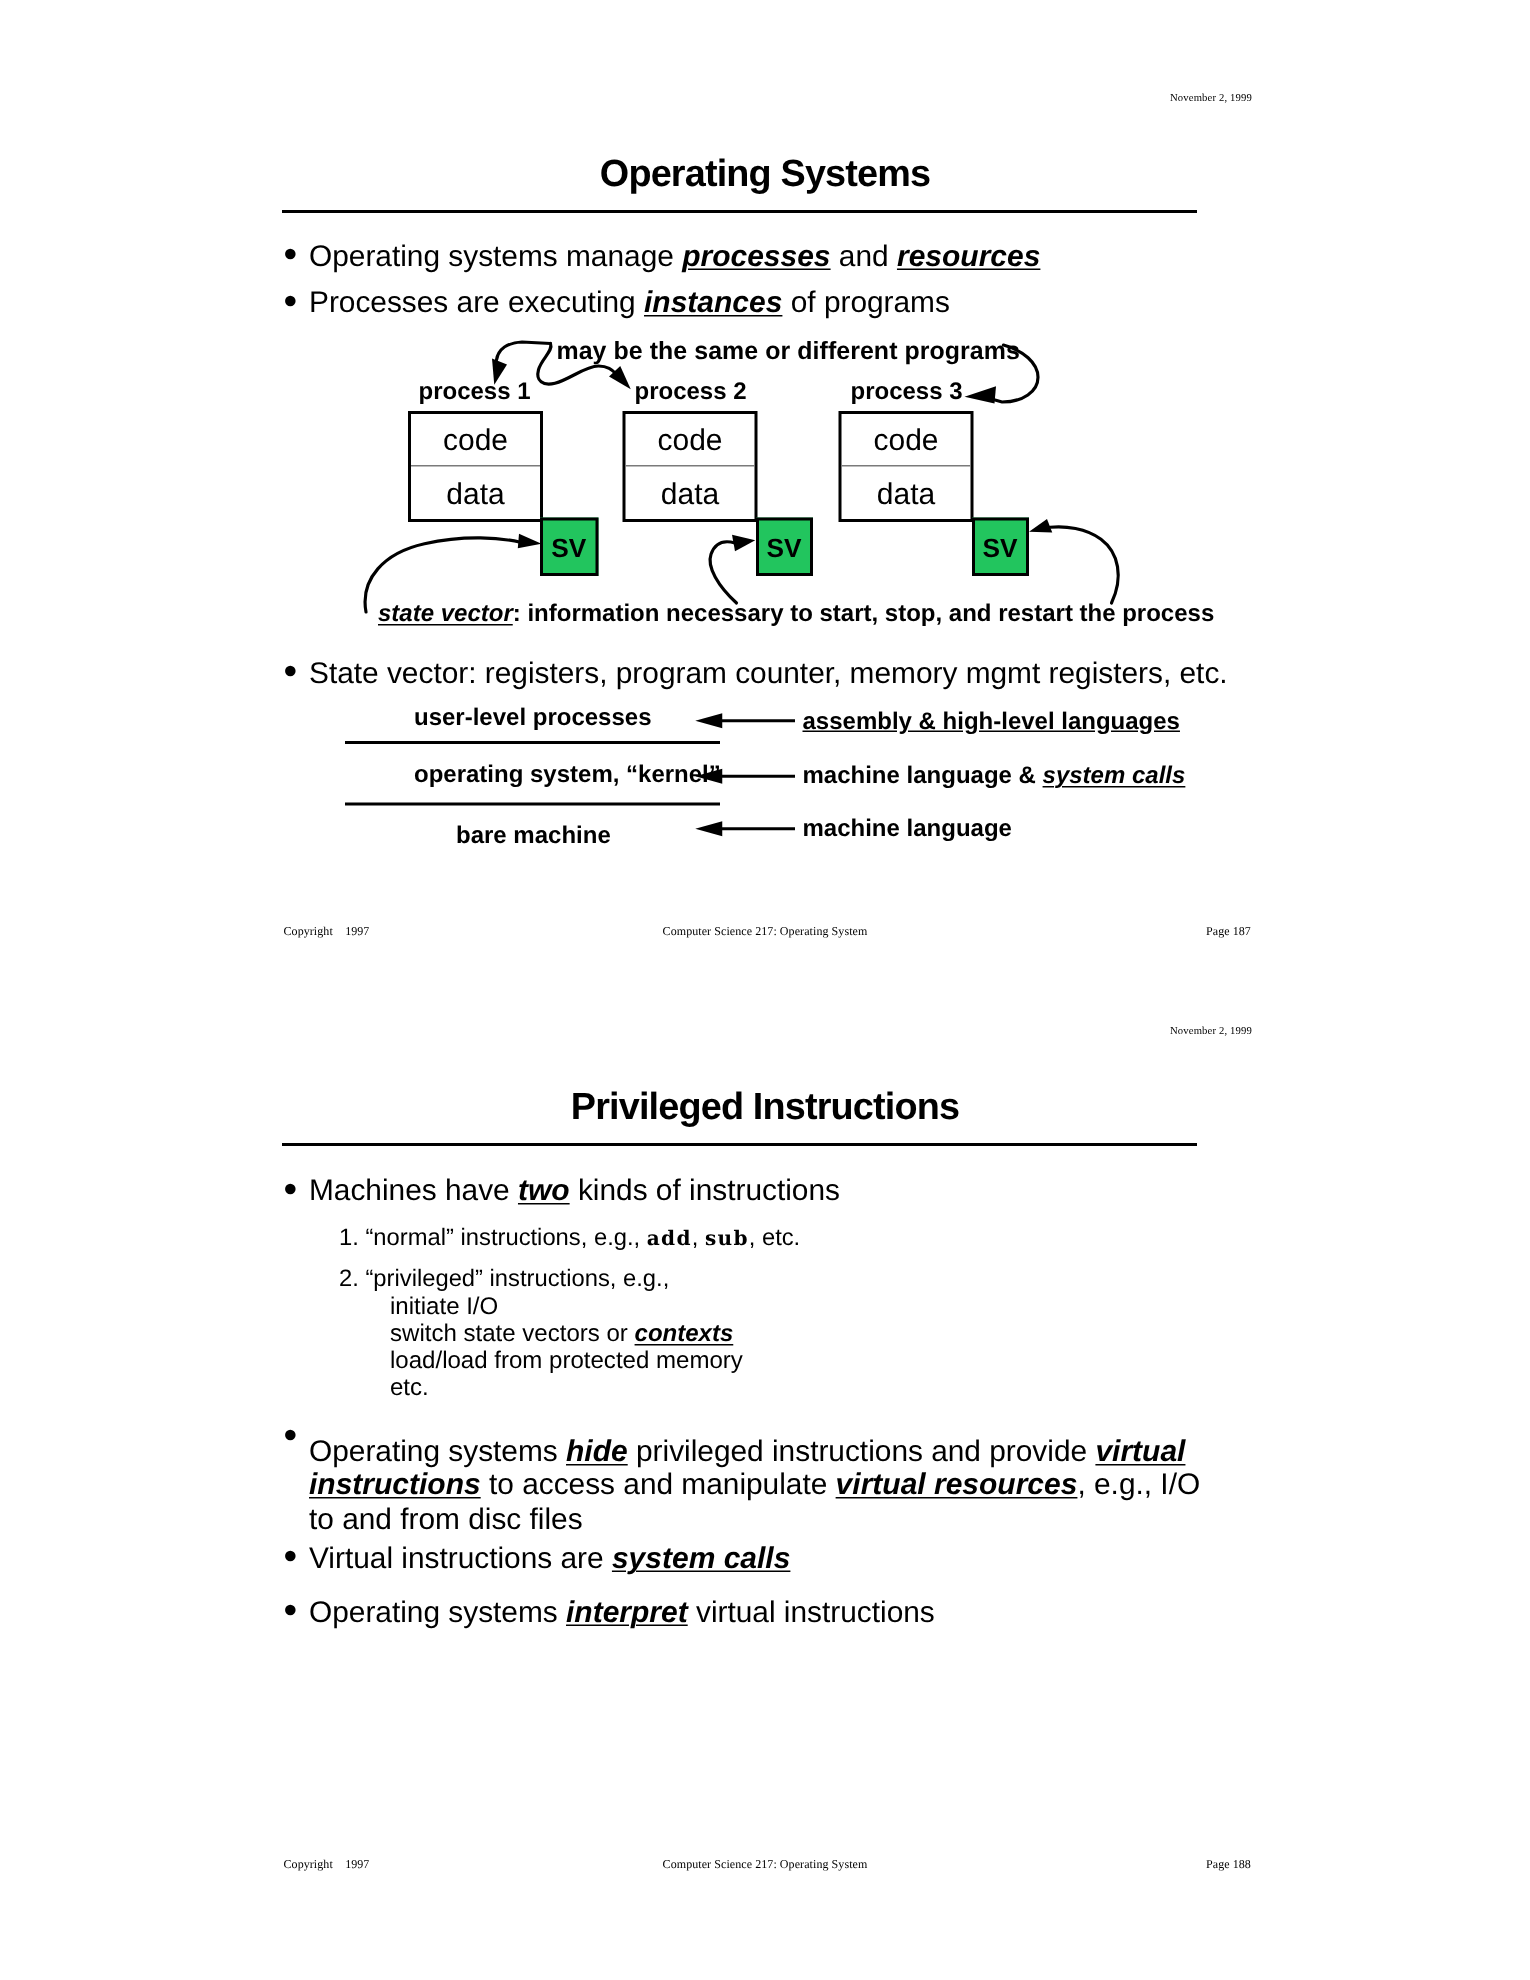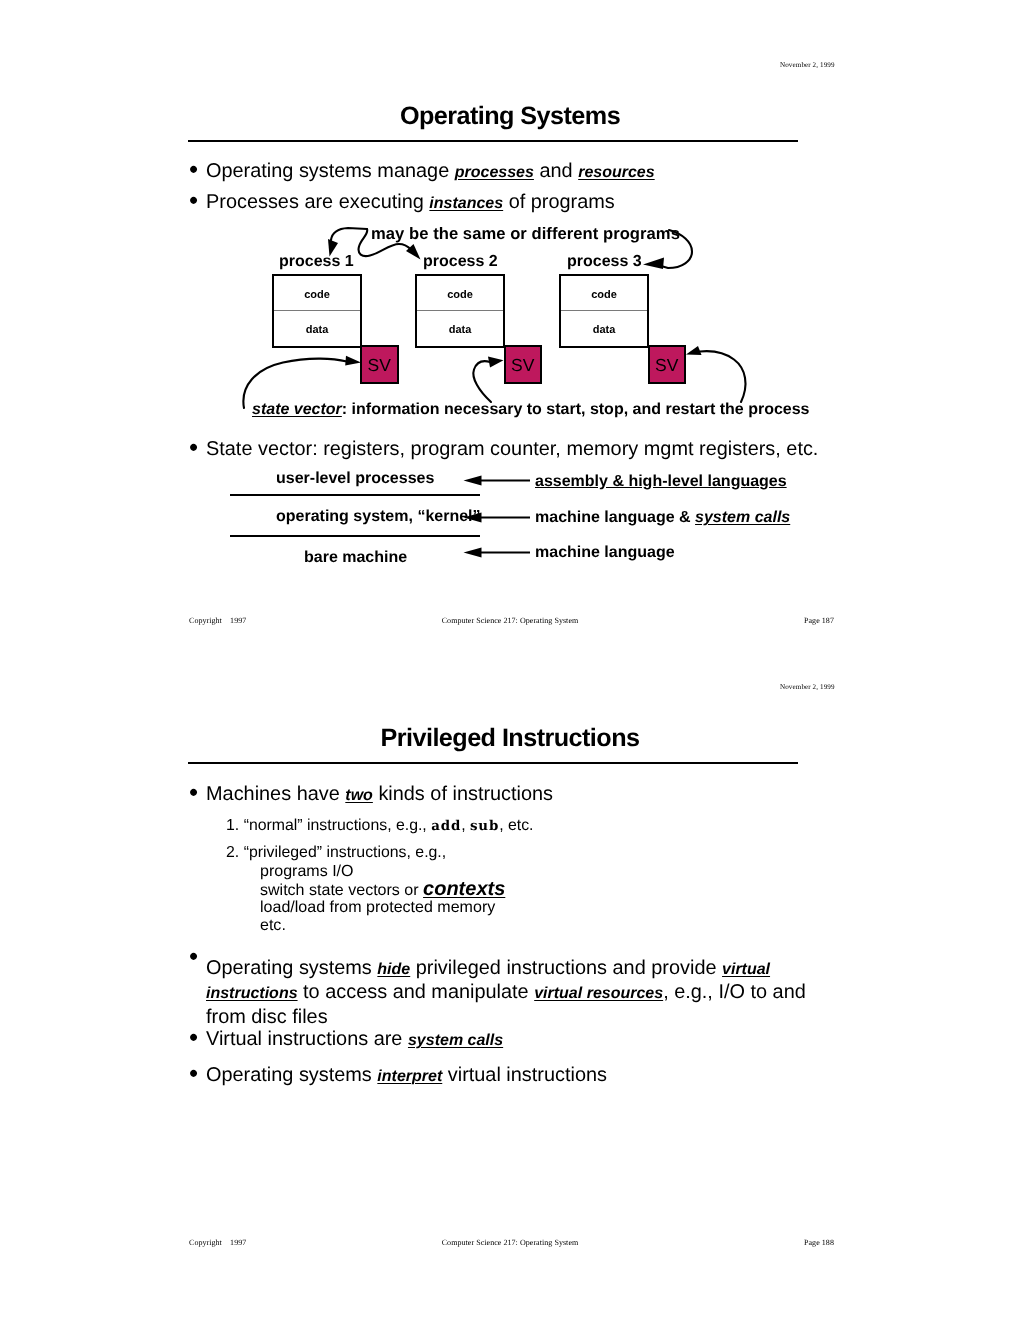--- a/index.html
+++ b/index.html
@@ -9,30 +9,30 @@
   .slide{position:absolute;left:0;width:1020px;}
 
   .date{position:absolute;font-family:"Liberation Serif",serif;font-size:7.1px;letter-spacing:.1px;}
   .title{position:absolute;text-align:center;font-weight:bold;font-size:25.2px;letter-spacing:-0.55px;}
   .rule{position:absolute;background:#000;height:2px;}
 
   .b1{position:absolute;font-size:19.9px;line-height:24px;}
   .b1 .dot{position:absolute;left:-1px;top:-2px;font-size:26px;line-height:24px;}
   .b1 .txt{display:block;}
 
-  .em{font-weight:bold;font-style:italic;text-decoration:underline;text-underline-offset:1.5px;text-decoration-thickness:1.2px;font-size:16px;}
+  .em{font-weight:bold;font-style:italic;text-decoration:underline;text-underline-offset:1.5px;text-decoration-thickness:1.2px;font-size:20px;}
   .mono{font-family:"DejaVu Serif",serif;font-size:13.4px;font-weight:bold;letter-spacing:0.85px;}
 
   .dlabel{position:absolute;font-weight:bold;font-size:16px;white-space:nowrap;}
   .pbox{position:absolute;border:2px solid #000;box-sizing:border-box;background:#fff;}
   .pbox .seg{height:50%;display:flex;align-items:center;justify-content:center;
-       font-weight:bold;font-size:11px;box-sizing:border-box;padding-top:4px;}
+       font-weight:normal;font-size:20px;box-sizing:border-box;padding-top:4px;}
   .pbox .seg.top{border-bottom:1.6px solid #7a7a7a;}
-  .sv{position:absolute;border:2.4px solid #000;box-sizing:border-box;background:#be185d;
-      display:flex;align-items:center;justify-content:center;font-weight:normal;font-size:17.5px;padding-top:2px;}
+  .sv{position:absolute;border:2.4px solid #000;box-sizing:border-box;background:#22c55e;
+      display:flex;align-items:center;justify-content:center;font-weight:bold;font-size:17.5px;padding-top:2px;}
 
   .lyr{position:absolute;font-weight:bold;font-size:16px;white-space:nowrap;}
   .lyrrule{position:absolute;background:#000;height:2px;}
 
   .num{position:absolute;font-size:15.85px;line-height:20px;}
   .sub{position:absolute;font-size:16.05px;line-height:18.5px;}
 
   .footer{position:absolute;font-family:"Liberation Serif",serif;font-size:8px;letter-spacing:.05px;white-space:pre;}
 
   svg{position:absolute;overflow:visible;}
@@ -168,24 +168,24 @@
       <span>1.</span>
       <span>“normal” instructions, e.g., </span><span class="mono">add</span><span>, </span><span class="mono">sub</span><span>, etc.</span>
     </div>
 
     <div class="num" style="left:226px;top:221px;">
       <span>2.</span>
       <span>“privileged” instructions, e.g.,</span>
     </div>
 
     <div class="sub" style="left:260px;top:240px;">
-      <span>programs I/O</span>
+      <span>initiate I/O</span>
     </div>
     <div class="sub" style="left:260px;top:258px;">
-      <span>switch state vectors or </span><span class="em" style="font-size:20px;">contexts</span>
+      <span>switch state vectors or </span><span class="em" style="font-size:16px;">contexts</span>
     </div>
     <div class="sub" style="left:260px;top:276px;">
       <span>load/load from protected memory</span>
     </div>
     <div class="sub" style="left:260px;top:294px;">
       <span>etc.</span>
     </div>
 
     <div class="b1" style="left:190px;top:323.5px;width:630px;line-height:22.8px;">
       <span class="dot">•</span>

